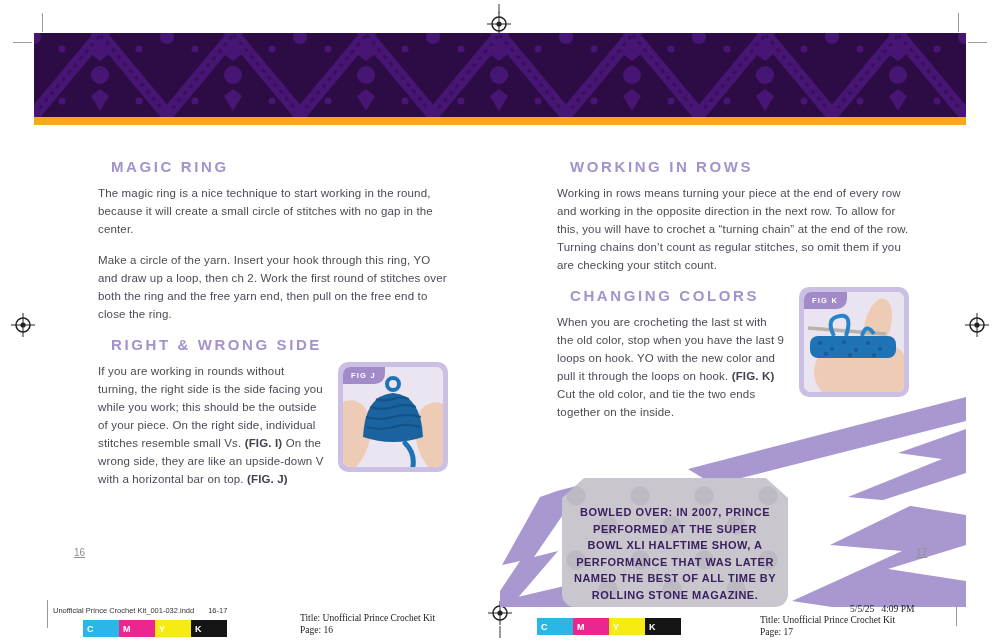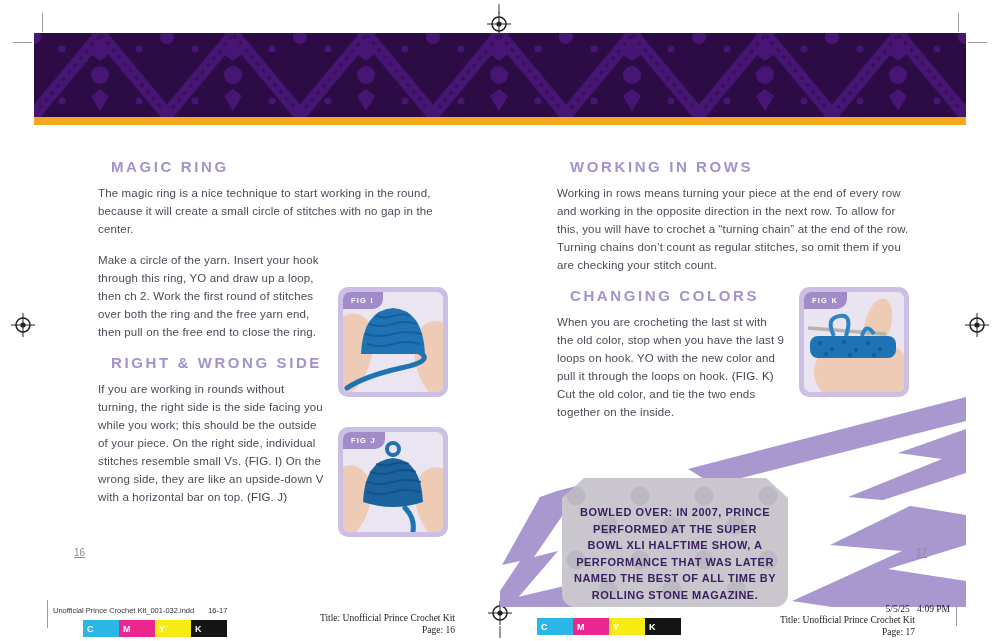--- a/index.html
+++ b/index.html
@@ -13,21 +13,21 @@
   
   .band{position:absolute;left:34px;top:33px;width:932px;height:84px;overflow:hidden;}
   .gold{position:absolute;left:34px;top:117px;width:932px;height:8px;background:#f3a81d;}
   
   .col{position:absolute;top:158px;}
   .col-left{left:98px;width:350px;}
   .col-right{left:557px;width:352px;}
   .h{color:#a392cd;font-weight:bold;font-size:15px;letter-spacing:2.6px;margin:0 0 9px 13px;}
   .h2gap{margin-top:4px;}
   .col p{margin:0 0 13px 0;font-size:11.5px;line-height:18px;color:#4e4857;letter-spacing:0.15px;}
-  .col .b{font-weight:normal;color:#454050;}
+  .col .b{font-weight:bold;color:#454050;}
   
   .fig{float:right;clear:right;width:100px;padding:5px;margin-left:14px;
        background:#cbbfe4;border-radius:10px;position:relative;}
   .fig-photo{height:100px;border-radius:7px;background:#eae4f0;overflow:hidden;}
   .fig-photo svg{display:block;}
   .fig-tab{position:absolute;top:5px;left:5px;background:#a18cc9;color:#fff;
        font-size:7.5px;font-weight:bold;letter-spacing:1.2px;
        padding:4px 9px 4px 8px;border-radius:7px 0 10px 0;}
   #fig-i{margin-top:36px;margin-bottom:30px;}
   #fig-k{margin-top:0;margin-bottom:10px;}
@@ -46,21 +46,21 @@
        font-size:11px;line-height:16.5px;color:#3b2061;letter-spacing:0.5px;}
   
   .indd-line{position:absolute;left:53px;top:606px;font-size:7.5px;color:#333;}
   .indd-line .gap{display:inline-block;width:14px;}
   .cmyk{position:absolute;display:flex;}
   .cmyk span{width:36px;height:17px;font-size:9px;font-weight:bold;color:#fff;
        display:flex;align-items:center;padding-left:4px;box-sizing:border-box;}
   .sw-c{background:#2ab7e8;}.sw-m{background:#ec268f;}
   .sw-y{background:#f6ec13;}.sw-k{background:#141414;}
   .proof{position:absolute;font-family:"Liberation Serif",serif;font-size:9.5px;
-       color:#222;text-align:right;line-height:12px;}
+       color:#222;line-height:12px;}
 </style>
 </head>
 <body>
 
 <div class="mark" style="left:42px;top:13px;width:1px;height:19px;"></div>
 <div class="mark" style="left:13px;top:42px;width:19px;height:1px;"></div>
 <div class="mark" style="left:958px;top:13px;width:1px;height:19px;"></div>
 <div class="mark" style="left:968px;top:42px;width:19px;height:1px;"></div>
 <div class="mark" style="left:47px;top:600px;width:1px;height:28px;"></div>
 <div class="mark" style="left:956px;top:602px;width:1px;height:24px;"></div>
@@ -139,38 +139,20 @@
 </svg>
 
 <div class="callout">
   <div class="callout-text">BOWLED OVER: IN 2007, PRINCE<br>PERFORMED AT THE SUPER<br>BOWL XLI HALFTIME SHOW, A<br>PERFORMANCE THAT WAS LATER<br>NAMED THE BEST OF ALL TIME BY<br>ROLLING STONE MAGAZINE.</div>
 </div>
 
 <div class="col col-left">
   <div class="h">MAGIC RING</div>
   <p>The magic ring is a nice technique to start working in the round, because it will create a small circle of stitches with no gap in the center.</p>
 
-  <div class="fig" id="fig-i">
-    <div class="fig-photo">
-      <svg width="100" height="100" viewBox="0 0 100 100">
-        <rect width="100" height="100" fill="#ebe5f1"></rect>
-        <ellipse cx="2" cy="64" rx="26" ry="44" fill="#edcbb4" transform="rotate(18 2 64)"></ellipse>
-        <ellipse cx="99" cy="70" rx="26" ry="42" fill="#edcbb4" transform="rotate(-16 99 70)"></ellipse>
-        <path d="M18,62 Q20,18 50,16 Q80,18 82,62 Z" fill="#1f72b4"></path>
-        <g stroke="#15568c" stroke-width="2" fill="none" opacity="0.7">
-          <path d="M24,52 q13,4 26,0 q13,-4 27,0"></path>
-          <path d="M22,42 q14,4 28,0 q14,-4 29,0"></path>
-          <path d="M26,32 q12,4 24,0 q12,-4 24,0"></path>
-          <path d="M33,24 q9,3 17,0 q9,-3 16,0"></path>
-        </g>
-        <path d="M72,58 Q96,68 58,76 Q22,84 4,96" stroke="#1f72b4" stroke-width="5" fill="none" stroke-linecap="round"></path>
-      </svg>
-    </div>
-    <span class="fig-tab">FIG I</span>
-  </div>
   <p>Make a circle of the yarn. Insert your hook through this ring, YO and draw up a loop, then ch 2. Work the first round of stitches over both the ring and the free yarn end, then pull on the free end to close the ring.</p>
 
   <div class="h h2gap">RIGHT &amp; WRONG SIDE</div>
 
   <div class="fig" id="fig-j">
     <div class="fig-photo">
       <svg width="100" height="100" viewBox="0 0 100 100">
         <rect width="100" height="100" fill="#ebe5f1"></rect>
         <ellipse cx="0" cy="72" rx="26" ry="40" fill="#edcbb4" transform="rotate(20 0 72)"></ellipse>
         <ellipse cx="100" cy="74" rx="26" ry="40" fill="#edcbb4" transform="rotate(-20 100 74)"></ellipse>

